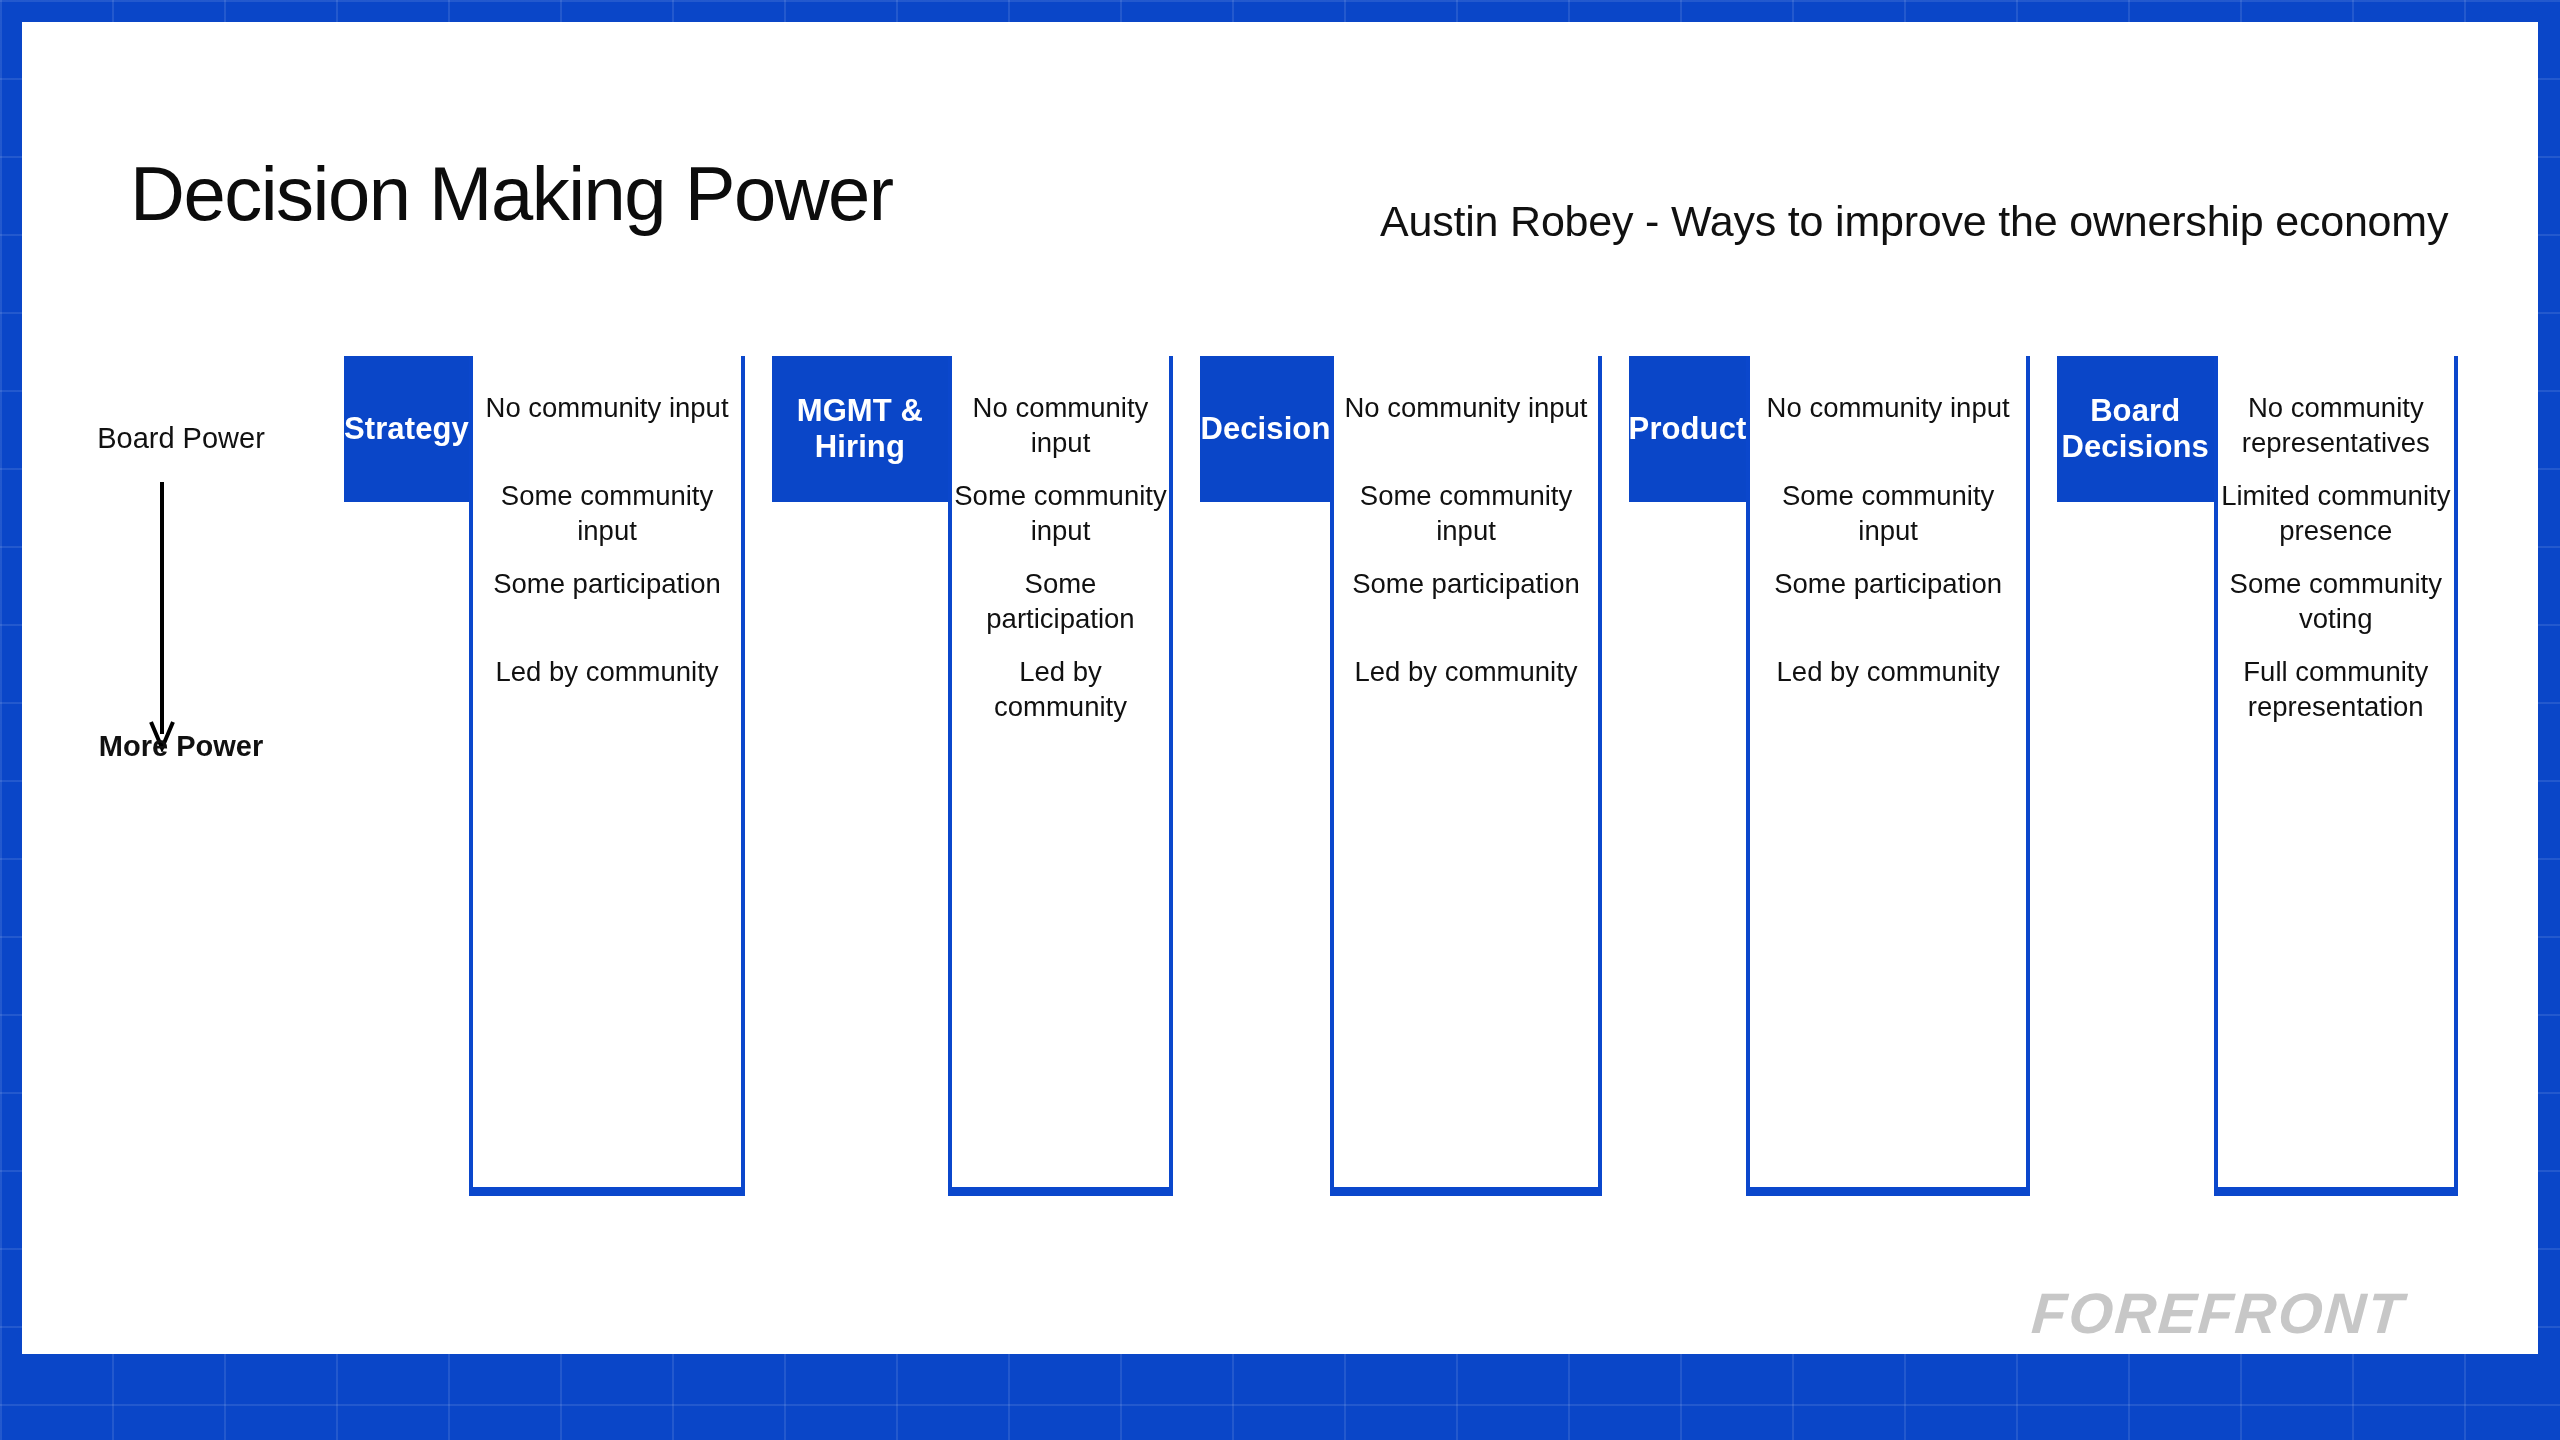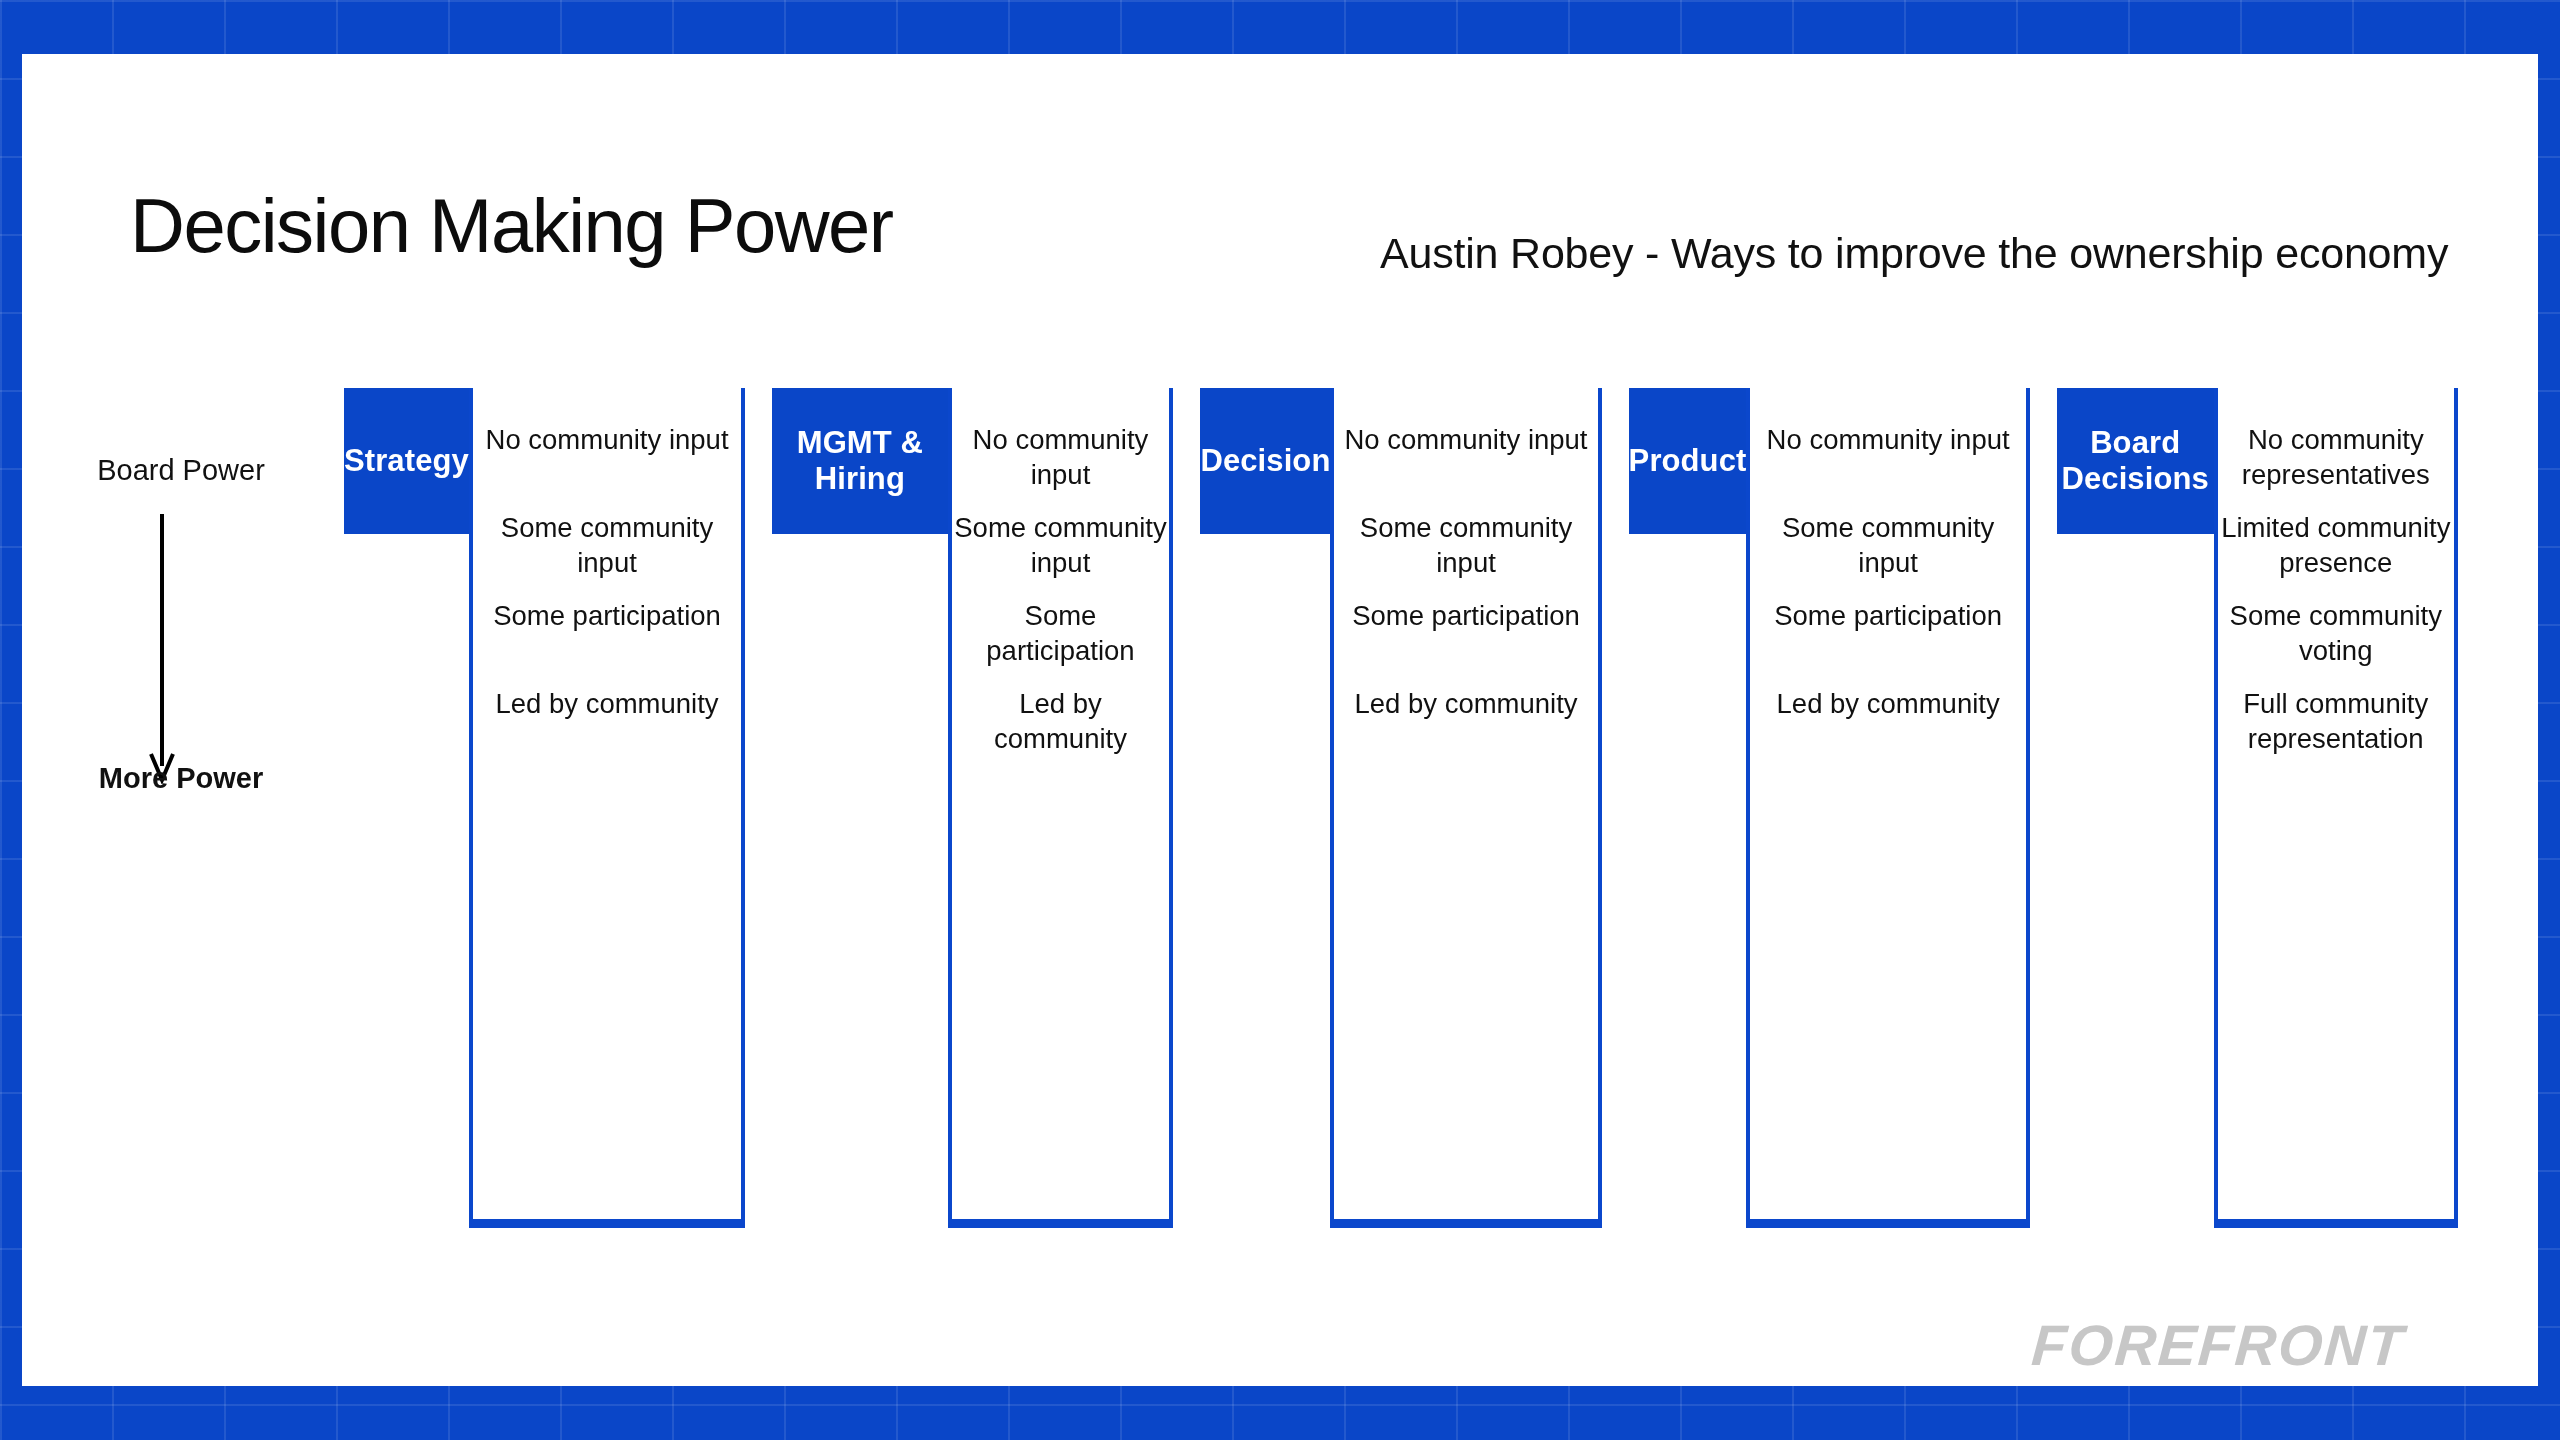--- a/index.html
+++ b/index.html
@@ -29,21 +29,20 @@
     pointer-events: none;
   }
 
   #canvas {
     position: absolute;
     left: 22px;
     top: 22px;
     width: 2516px;
     height: 1332px;
     background: #ffffff;
-    margin-top: 32px;
   }
 
   
   #page-title {
     position: absolute;
     left: 108px;
     top: 128px;
     font-size: 76px;
     font-weight: 500;
     letter-spacing: -1.5px;

